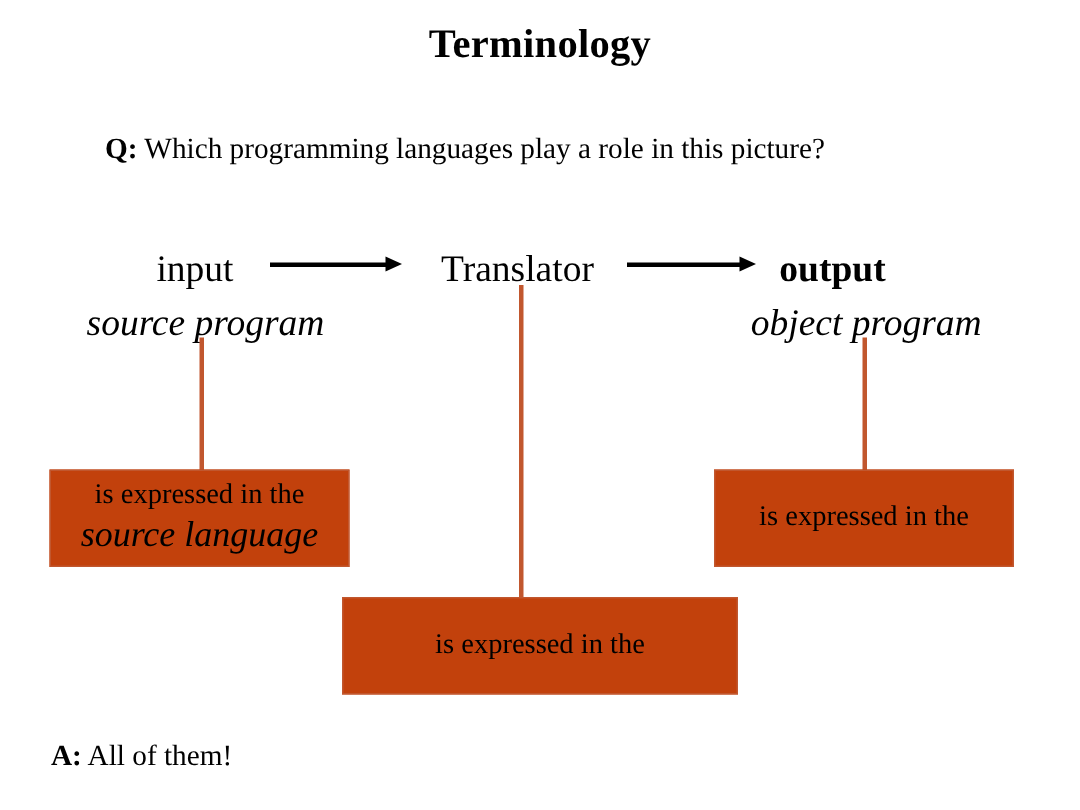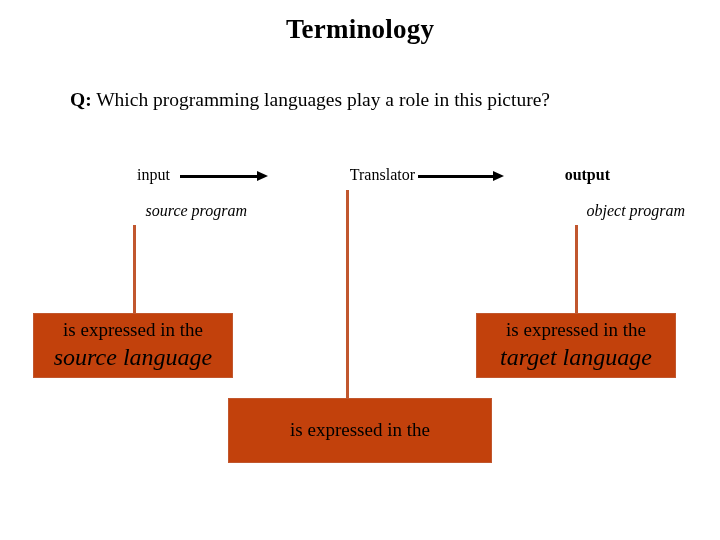--- a/index.html
+++ b/index.html
@@ -57,24 +57,24 @@
     line-height: 1.25;
     white-space: nowrap;
   }
   .answer-line .a-prefix {
     font-weight: bold;
   }
 
   
   .flow-label {
     position: absolute;
-    font-size: 16px;
+    font-size: 25px;
     line-height: 1.2;
     white-space: nowrap;
-    text-align: right;
+    text-align: center;
   }
   .flow-label.italic {
     font-style: italic;
   }
   #label-input      { left: 90px;  top: 165px; width: 80px; }
   #label-translator { left: 275px; top: 165px; width: 140px; }
   #label-output     { left: 500px; top: 165px; width: 110px; font-weight: bold; }
   #label-source-program { left: 27px;  top: 201px; width: 220px; }
   #label-object-program { left: 470px; top: 201px; width: 215px; }
 
@@ -187,23 +187,25 @@
 
   <div class="connector" id="connector-object"></div>
 
   <div class="lang-box" id="box-source-language">
     <div class="line-1">is expressed in the</div>
     <div class="line-2">source language</div>
   </div>
 
   <div class="lang-box" id="box-target-language">
     <div class="line-1">is expressed in the</div>
-    <div class="line-2">target language</div>
   </div>
 
   <div class="lang-box" id="box-implementation-language">
     <div class="line-1">is expressed in the</div>
   </div>
 
+  <div class="answer-line">
+    <span class="a-prefix">A:</span><span> All of them!</span>
+  </div>
 
   <div class="page-number">10</div>
 
 </div>
 
 </body></html>

